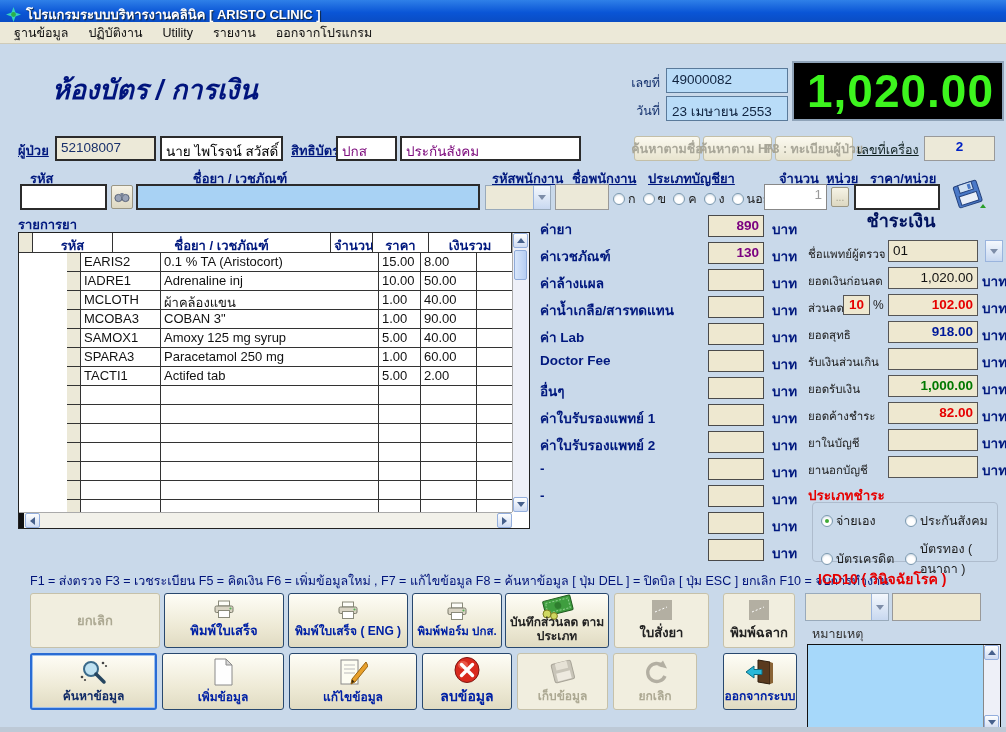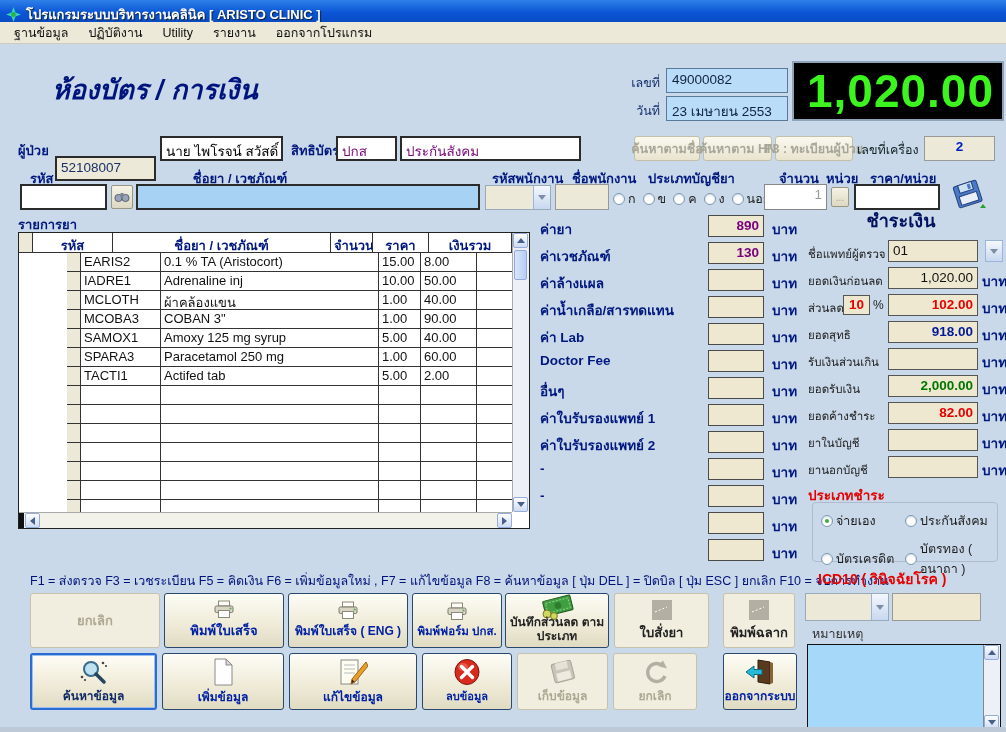--- a/index.html
+++ b/index.html
@@ -21,21 +21,21 @@
   .page-title { position:absolute; left:52px; top:24px; font-size:27px; font-weight:bold;
     font-style:italic; color:#00147d; }
   .hdr-label { position:absolute; font-size:12.5px; color:#16326e; text-align:right; width:60px; }
   .hdr-field { position:absolute; left:666px; width:122px; height:25px; background:#b9dcf8;
     border:1px solid #5a7a9a; font-size:13.5px; color:#10233f; padding:3px 5px; }
   .big-display { position:absolute; left:792px; top:17px; width:212px; height:60px; background:#000;
     border:2px solid #8fa3b8; color:#3df51e; font-size:46px; font-weight:bold;
     text-align:right; padding:1px 8px 0 0; letter-spacing:1px; }
 
   
-  .lbl { position:absolute; font-size:13px; font-weight:bold; color:#00187e; white-space:nowrap; }
+  .lbl { position:absolute; font-size:13px; font-weight:bold; color:#00187e; white-space:nowrap;text-decoration:underline; }
   .field { position:absolute; height:25px; border:2px solid #2b2b2b; background:#fff;
     font-size:13.5px; padding:2px 4px; white-space:nowrap; overflow:hidden; }
   .field.beige { background:#ece9d8; }
   .field.purple { color:#7c0a7c; }
   .btn-flat { position:absolute; height:25px; background:linear-gradient(#fbf9ef,#e8e4cf);
     border:1px solid #c3bfa8; border-radius:3px; color:#a8a698; font-size:12.5px; font-weight:bold;
     display:flex; align-items:center; justify-content:center; white-space:nowrap; }
 
   
   .mini-btn { position:absolute; height:24px; background:linear-gradient(#f6f3e6,#ddd8c2);
@@ -153,21 +153,21 @@
   <div class="main">
 
     <div class="page-title">ห้องบัตร / การเงิน</div>
     <div class="hdr-label" style="left:600px; top:29px;">เลขที่</div>
     <div class="hdr-field" style="top:24px;">49000082</div>
     <div class="hdr-label" style="left:600px; top:57px;">วันที่</div>
     <div class="hdr-field" style="top:52px;">23 เมษายน 2553</div>
     <div class="big-display">1,020.00</div>
 
     <div class="lbl" style="left:18px; top:96px;">ผู้ป่วย</div>
-    <div class="field beige" style="left:55px; top:92px; width:101px; color:#19306b;margin-top:20px;">52108007</div>
+    <div class="field beige" style="left:55px; top:92px; width:101px; color:#19306b;">52108007</div>
     <div class="field" style="left:160px; top:92px; width:123px;">นาย ไพโรจน์ สวัสดิ์</div>
     <div class="lbl" style="left:291px; top:96px;">สิทธิบัตร</div>
     <div class="field purple" style="left:336px; top:92px; width:61px;">ปกส</div>
     <div class="field purple" style="left:400px; top:92px; width:181px;">ประกันสังคม</div>
     <div class="btn-flat" style="left:634px; top:92px; width:66px;">ค้นหาตามชื่อ</div>
     <div class="btn-flat" style="left:703px; top:92px; width:69px;">ค้นหาตาม HN</div>
     <div class="btn-flat" style="left:775px; top:92px; width:78px;">F3 : ทะเบียนผู้ป่วย</div>
     <div class="lbl" style="left:857px; top:96px; color:#122; font-weight:normal; font-size:12.5px;">เลขที่เครื่อง</div>
     <div class="field beige" style="left:924px; top:92px; width:71px; text-align:center; color:#0021c5; font-weight:bold; border-width:1px; border-color:#999;">2</div>
 
@@ -480,21 +480,21 @@
             <span class="pay-box v-navy">918.00</span>
             <span class="baht pay-baht">บาท</span>
           </div>
           <div class="pay-row" style="top: 304px;">
             <span class="pay-label">รับเงินส่วนเกิน</span>
             <span class="pay-box v-black"></span>
             <span class="baht pay-baht">บาท</span>
           </div>
           <div class="pay-row" style="top: 331px;">
             <span class="pay-label">ยอดรับเงิน</span>
-            <span class="pay-box v-green">2,000.00</span>
+            <span class="pay-box v-green">1,000.00</span>
             <span class="baht pay-baht">บาท</span>
           </div>
           <div class="pay-row" style="top: 358px;">
             <span class="pay-label">ยอดค้างชำระ</span>
             <span class="pay-box v-red">82.00</span>
             <span class="baht pay-baht">บาท</span>
           </div>
           <div class="pay-row" style="top: 385px;">
             <span class="pay-label">ยาในบัญชี</span>
             <span class="pay-box v-black"></span>
@@ -654,21 +654,21 @@
       <span class="blabel dark" style="font-size:12px;">แก้ไขข้อมูล</span>
     </div>
     <div class="xp-btn" style="left:422px; top:609px; width:90px; height:57px;">
       <span>
         <svg width="30" height="28" viewBox="0 0 30 28">
           <ellipse cx="15" cy="14" rx="12" ry="12.5" fill="#d92a1e" stroke="#7d1510"></ellipse>
           <ellipse cx="11" cy="9" rx="5" ry="4" fill="#ef6a58" opacity="0.7"></ellipse>
           <path d="M9.5 8.5 L20.5 19.5 M20.5 8.5 L9.5 19.5" stroke="#fff" stroke-width="3.4" stroke-linecap="round"></path>
         </svg>
       </span>
-      <span class="blabel dark" style="font-size:11px;">ลบข้อมูล</span>
+      <span class="blabel dark" style="font-size:14px;">ลบข้อมูล</span>
     </div>
     <div class="xp-btn disabled" style="left:517px; top:609px; width:91px; height:57px;">
       <span>
         <svg width="28" height="26" viewBox="0 0 28 26">
           <g transform="rotate(-14 14 13)">
             <rect x="4" y="3" width="20" height="19" rx="2" fill="#c9c5b9" stroke="#a8a498"></rect>
             <rect x="8" y="3" width="12" height="7" fill="#e6e2d6"></rect>
             <rect x="7" y="13" width="14" height="8" fill="#eeeae0"></rect>
           </g>
         </svg>

